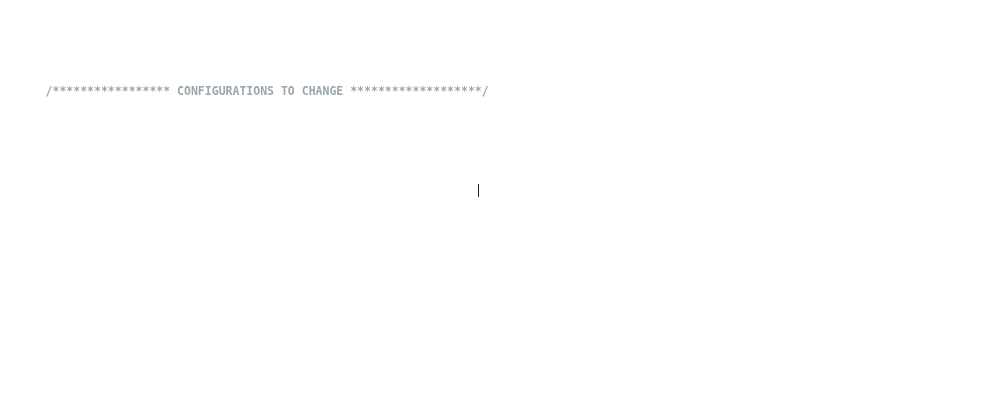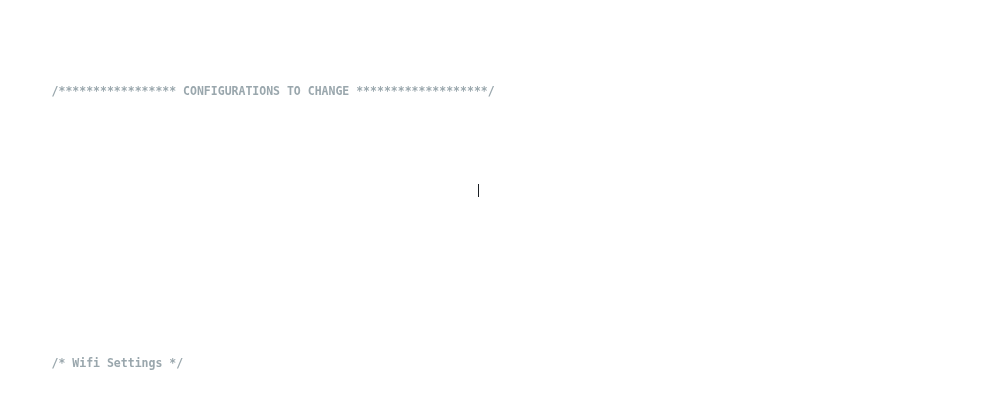--- a/index.html
+++ b/index.html
@@ -31,21 +31,21 @@
     font-size: 11.5px;
     line-height: 16px;
     white-space: pre;
     color: #2a2f3a;
   }
 
   .line {
     position: relative;
     height: 16px;
     white-space: pre;
-    padding-left: 10px;
+    padding-left: 4px;
     box-sizing: border-box;
     font-weight: bold;
   }
 
   
   .cmt      { color: #9aa7ad; }
 
   
   #caret {
     position: absolute;
@@ -70,23 +70,20 @@
 
     
     <div class="line"></div>
 
     
 
     
     <div class="line"></div>
 
     
-    <div class="line">
-      <span class="cmt">/* Wifi Settings */</span>
-    </div>
 
     
     
 
     
     
 
     
     
 

